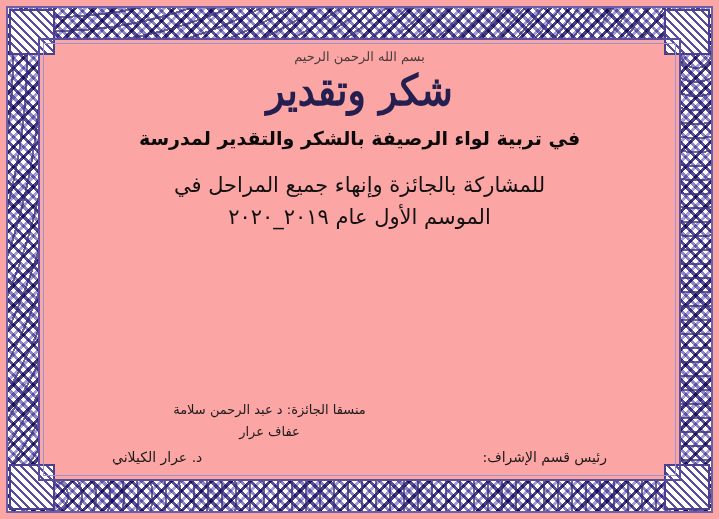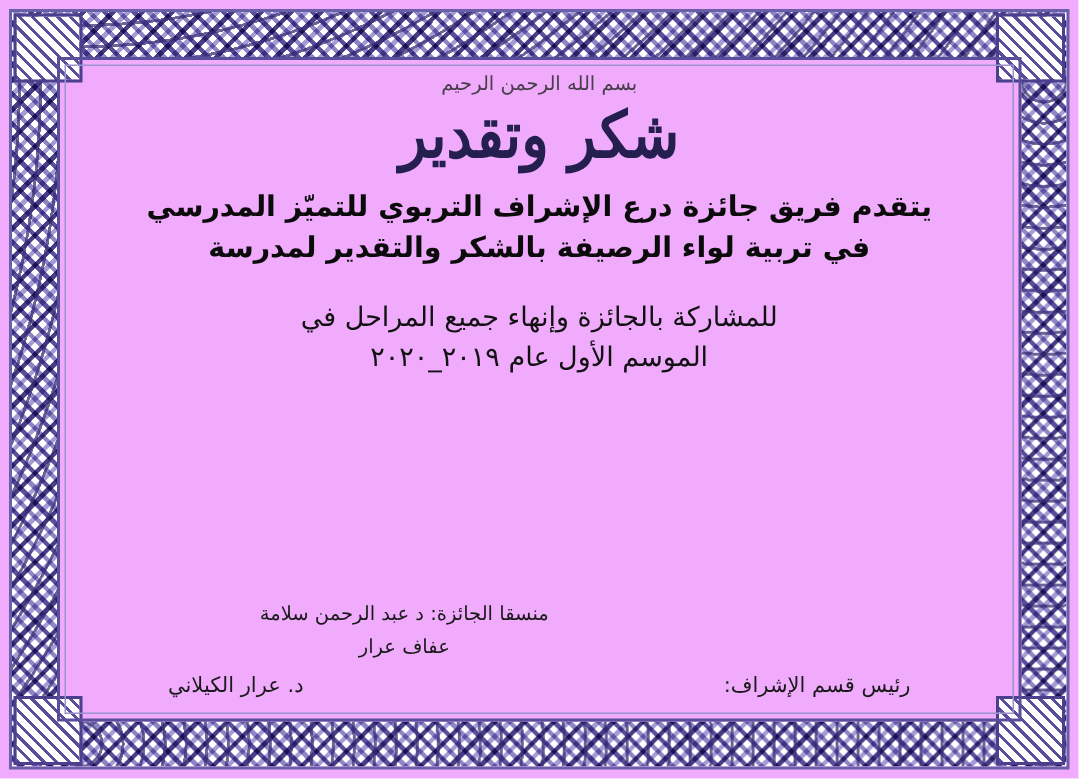--- a/index.html
+++ b/index.html
@@ -13,21 +13,21 @@
     overflow: hidden;
     font-family: "DejaVu Sans", "Liberation Sans", sans-serif;
   }
 
   
   .certificate {
     position: relative;
     width: 719px;
     height: 519px;
     box-sizing: border-box;
-    background: #f0abfc;
+    background: #fca5a5;
   }
 
   
   .border-outer {
     position: absolute;
     inset: 6px;
     border: 2px solid #6a5fa8;
     box-sizing: border-box;
   }
   .border-band {
@@ -155,21 +155,21 @@
   .honoree {
     margin-top: 20px;
     font-size: 27px;
     font-weight: 700;
     color: #4030a8;
     line-height: 1.3;
   }
 
   .reason {
     margin-top: 18px;
-    font-size: 18px;
+    font-size: 21px;
     font-weight: 400;
     line-height: 1.5;
     color: #111;
     max-width: 520px;
   }
 
   .signatures {
     margin-top: auto;
     width: 100%;
     padding: 0 6px 2px 6px;
@@ -213,21 +213,20 @@
   <div class="border-inner-line"></div>
   <div class="border-inner-line2"></div>
 
   <div class="content">
 
     <div class="basmala">بسم الله الرحمن الرحيم</div>
 
     <div class="title-script">شكر وتقدير</div>
 
     <div class="intro">
-      <div>يتقدم فريق جائزة درع الإشراف التربوي للتميّز المدرسي</div>
       <div>في تربية لواء الرصيفة بالشكر والتقدير لمدرسة</div>
     </div>
 
 
     <div class="reason">
       <div>للمشاركة بالجائزة وإنهاء جميع المراحل في</div>
       <div>الموسم الأول عام ٢٠١٩_٢٠٢٠</div>
     </div>
 
     <div class="signatures">

